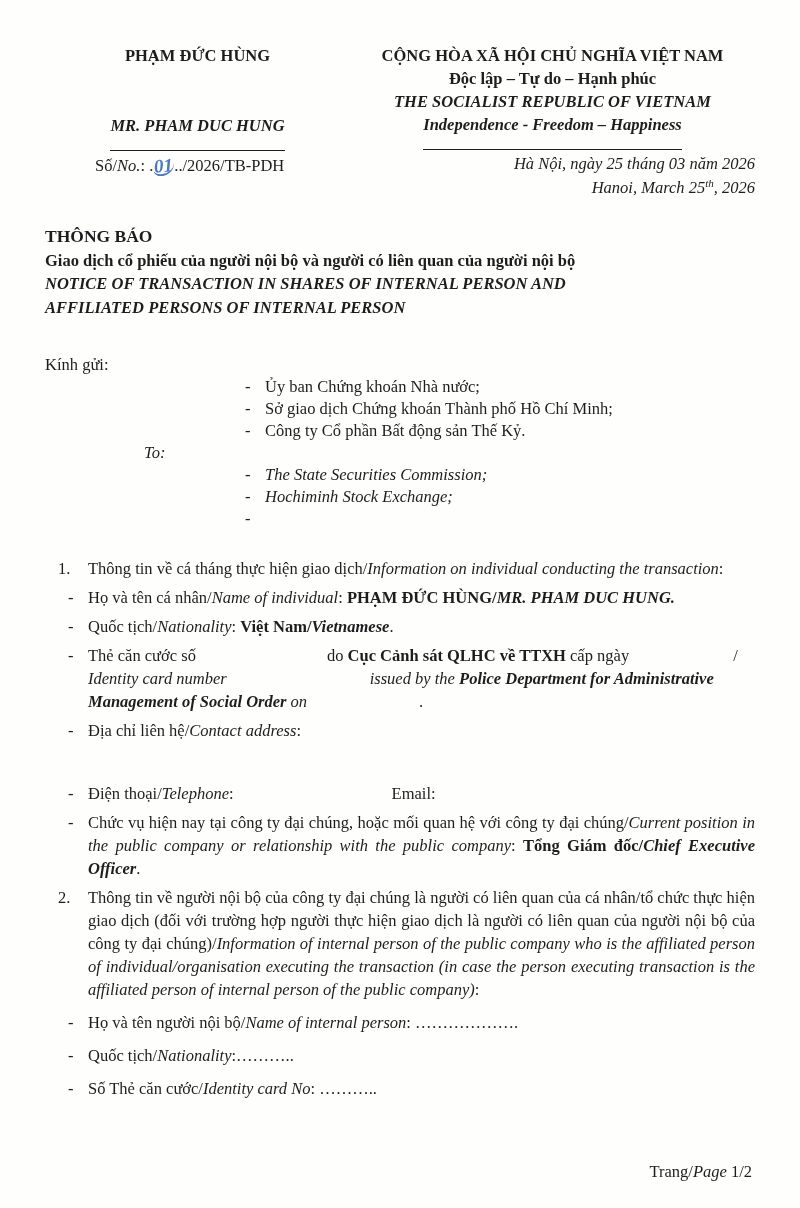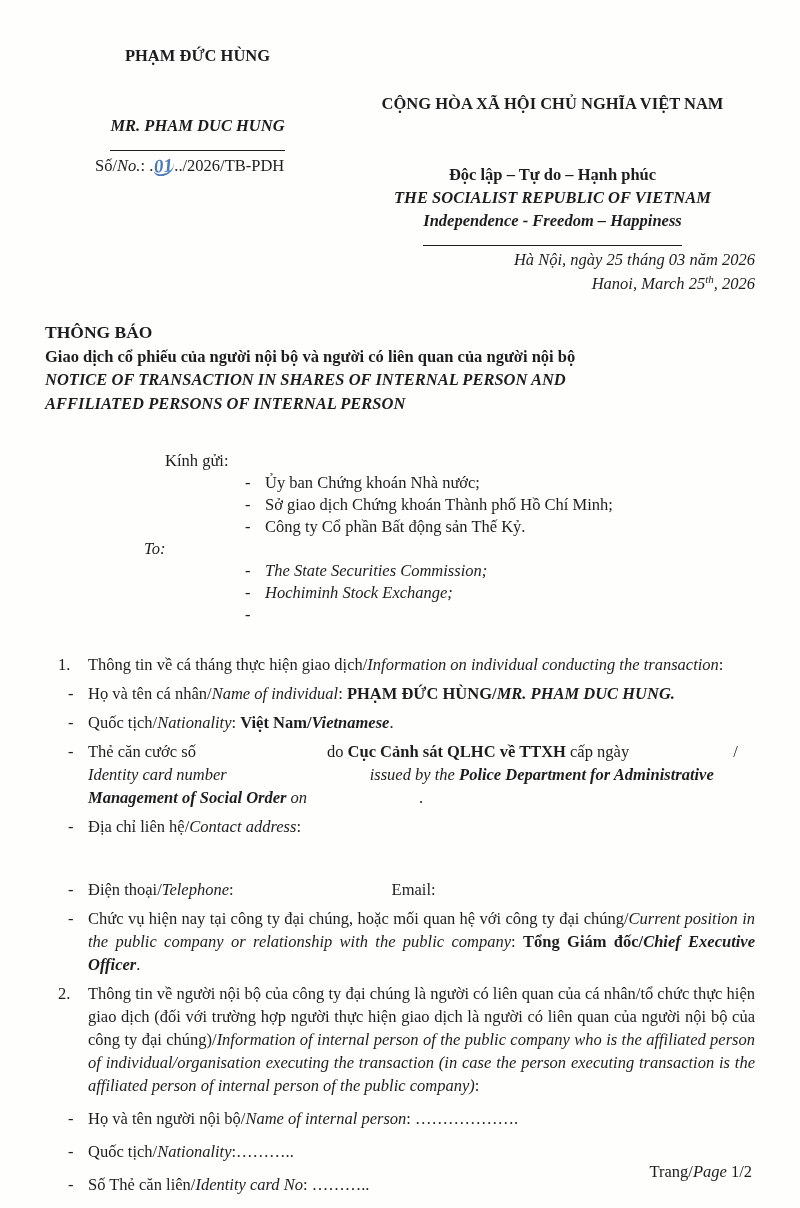--- a/index.html
+++ b/index.html
@@ -10,21 +10,21 @@
     background:#fefefdff;
     background:#fefefd;
     color:#1d1d1d;
     font-family:"Liberation Serif","DejaVu Serif",serif;
     font-size:16.5px;
     line-height:23px;
     overflow:hidden;
     box-sizing:border-box;
     padding:44px 45px 0 45px;
   }
-  .b  { font-weight:bold;margin-top:48px; }
+  .b  { font-weight:bold; }
   .i  { font-style:italic; }
   .bi { font-weight:bold; font-style:italic;text-align:center; }
   .ul { border-bottom:1.6px solid #1d1d1d; padding-bottom:15px; }
 
   
   .header { display:flex; }
   .header-left  { width:305px; text-align:center; }
   .header-right { flex:1; text-align:center; line-height:23px; }
   .hl-name-vi { font-weight:bold; }
   .hl-name-en { margin-top:47px; font-weight:bold; font-style:italic; }
@@ -44,21 +44,21 @@
   sup { font-size:11px; line-height:0; }
 
   
   .title { margin-top:25px; line-height:23.5px; }
   .title .t1 { font-weight:bold; font-size:17.5px; }
   .title .t2 { font-weight:bold; }
   .title .t3 { font-weight:bold; font-style:italic; }
 
   
   .recipients { margin-top:35px; line-height:22px; }
-  .rec-label-vi { margin-left:120px; }
+  .rec-label-vi { }
   .rec-label-en { margin-left:99px; font-style:italic; }
   .rec-item { display:flex; margin-left:200px; }
   .rec-item .dash { width:20px; flex-shrink:0; }
 
   
   .li { display:flex; margin-top:6px; }
   .li .marker { width:43px; flex-shrink:0; box-sizing:border-box; }
   .li .marker.num  { padding-left:13px; }
   .li .marker.dash { padding-left:23px; }
   .li .content { flex:1; text-align:justify; }
@@ -182,19 +182,19 @@
     <div class="li">
       <span class="marker dash">-</span>
       <div class="content nj"><span>Họ và tên người nội bộ/</span><span class="i">Name of internal person</span><span>: ……………….</span></div>
     </div>
     <div class="li">
       <span class="marker dash">-</span>
       <div class="content nj"><span>Quốc tịch/</span><span class="i">Nationality</span><span>:………..</span></div>
     </div>
     <div class="li">
       <span class="marker dash">-</span>
-      <div class="content nj"><span>Số Thẻ căn liên/</span><span class="i">Identity card No</span><span>: ………..</span></div>
+      <div class="content nj"><span>Số Thẻ căn cước/</span><span class="i">Identity card No</span><span>: ………..</span></div>
     </div>
   </div>
 
   <div class="footer"><span>Trang/</span><span class="i">Page</span><span> 1/2</span></div>
 
 </div>
 
 </body></html>

